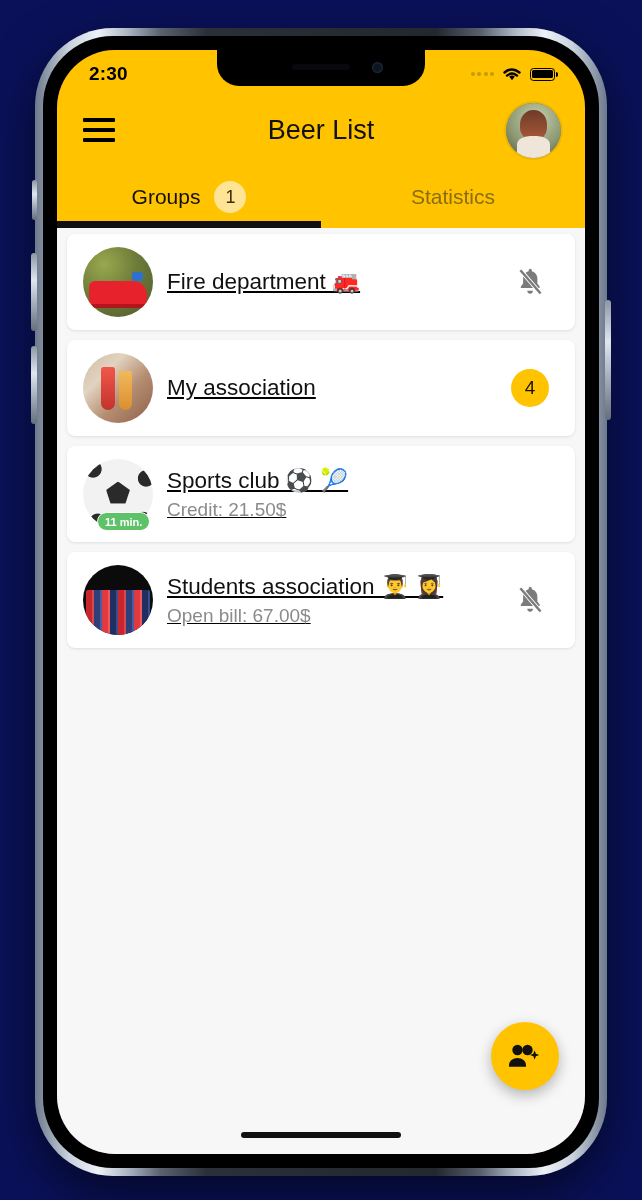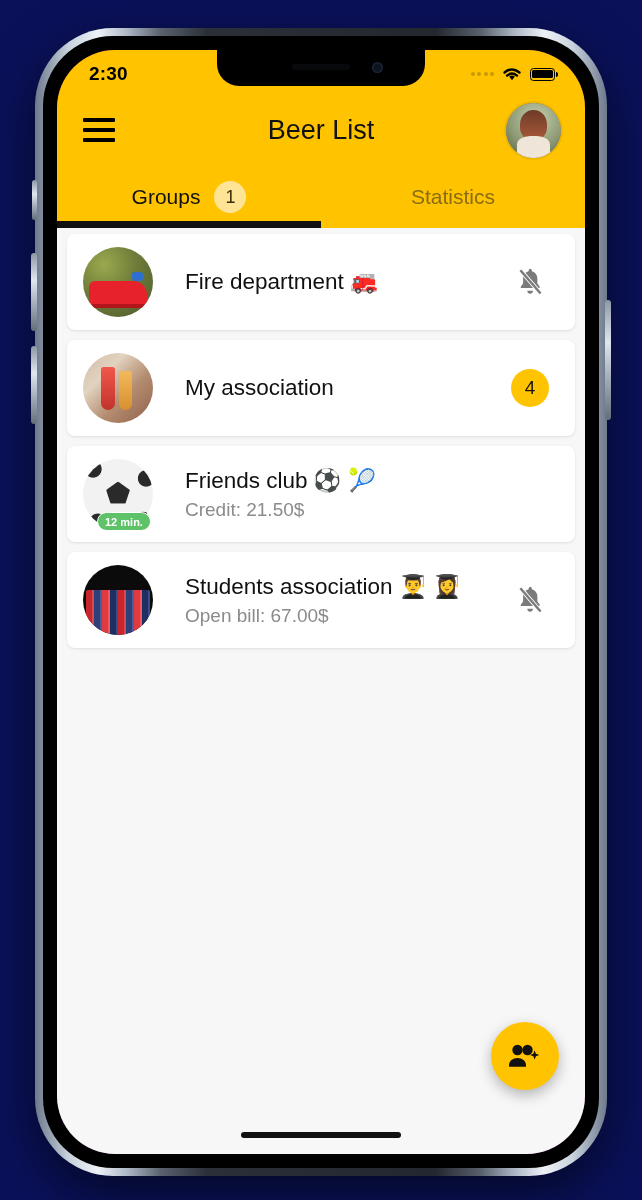--- a/index.html
+++ b/index.html
@@ -167,21 +167,21 @@
     position:relative;
   }
   .time-badge {
     position:absolute; left:14px; bottom:-2px;
     background:#5ec269; color:#fff;
     font-size:11px; font-weight:bold;
     padding:2.5px 7px; border-radius:10px;
     border:1.5px solid #fff;
     white-space:nowrap;
   }
-  .card-text { flex:1; margin-left:32px; min-width:0; }
+  .card-text { flex:1; margin-left:14px; min-width:0;text-decoration:underline; }
   .card-title {
     font-size:22.5px; color:#111; line-height:1.25;
     white-space:nowrap; overflow:hidden;
   }
   .card-sub { font-size:19px; color:#8b8b8b; margin-top:4px; }
   .card-trail { flex:0 0 auto; display:flex; align-items:center; justify-content:center; width:46px; }
   .count-badge {
     width:38px; height:38px; border-radius:50%;
     background:#FFC300; color:#1a1400;
     display:flex; align-items:center; justify-content:center;
@@ -369,24 +369,24 @@
             <div class="card-title">My association</div>
           </div>
           <div class="card-trail">
             <div class="count-badge">4</div>
           </div>
         </div>
 
         <div class="card">
           <div class="card-avatar">
             <div class="av-img av-soccer"></div>
-            <span class="time-badge">12 min.</span>
+            <span class="time-badge">11 min.</span>
           </div>
           <div class="card-text">
-            <div class="card-title">Friends club ⚽ 🎾</div>
+            <div class="card-title">Sports club ⚽ 🎾</div>
             <div class="card-sub">Credit: 21.50$</div>
           </div>
           <div class="card-trail"></div>
         </div>
 
         <div class="card">
           <div class="card-avatar">
             <div class="av-img av-books"></div>
           </div>
           <div class="card-text">

